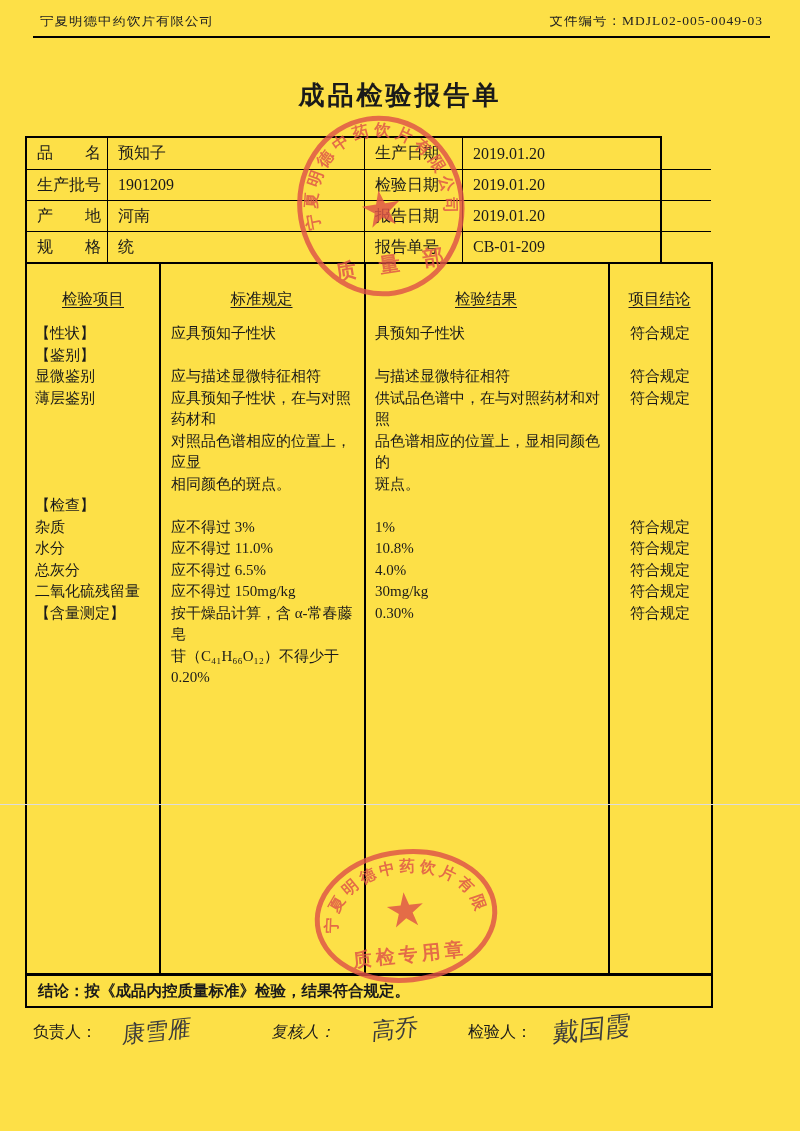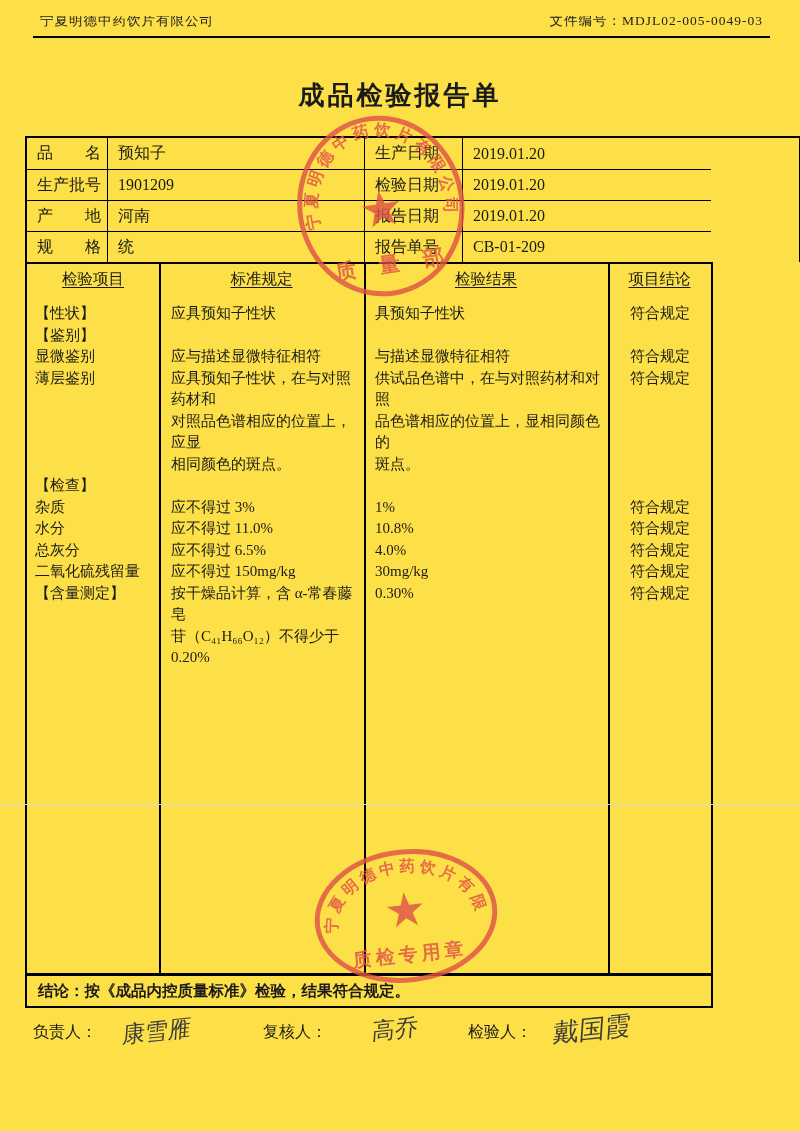--- a/index.html
+++ b/index.html
@@ -10,50 +10,50 @@
   }
   
   .doc-header{position:absolute;left:40px;right:37px;top:16px;height:20px;overflow:hidden;
     display:flex;justify-content:space-between;font-size:13.5px;color:#222;}
   .doc-header span{display:block;transform:translateY(-4px);letter-spacing:1px;white-space:nowrap;}
   .header-rule{position:absolute;left:33px;top:36px;width:737px;height:2px;background:#000;}
   
   .title{position:absolute;left:0;top:78px;width:100%;text-align:center;
     font-size:26px;font-weight:bold;letter-spacing:3px;margin:0;}
   
-  .info-grid{position:absolute;left:25px;top:136px;width:776px;height:126px;
+  .info-grid{position:absolute;left:25px;top:136px;width:637px;height:126px;
     border:2px solid #000;border-bottom:none;box-sizing:border-box;
     display:grid;grid-template-columns:80px 257px 98px 249px;grid-auto-rows:1fr;
     font-size:16px;}
   .info-grid>div{display:flex;align-items:center;padding-left:10px;box-sizing:border-box;white-space:nowrap;}
   .info-grid>div:nth-child(n+5){border-top:1.5px solid #000;}
   .info-grid>div:not(:nth-child(4n+1)){border-left:1.5px solid #000;}
   
   .insp-table{position:absolute;left:25px;top:262px;width:688px;height:713px;
     border:2px solid #000;box-sizing:border-box;display:flex;flex-direction:column;}
   .vline{position:absolute;top:0;bottom:0;width:1.5px;background:#000;}
   .vl1{left:132px;}  .vl2{left:337px;}  .vl3{left:581px;}
   .insp-header{display:grid;grid-template-columns:132px 205px 244px 103px;height:30px;
-    align-items:center;font-size:15.5px;}
+    align-items:center;font-size:15.5px;margin-top:20px;}
   .insp-header>div{text-align:center;text-decoration:underline;text-underline-offset:3px;}
   .insp-body{padding-top:9px;font-size:15px;}
   .irow{display:grid;grid-template-columns:132px 205px 244px 103px;}
   .irow .cell{line-height:21.5px;min-height:21.5px;box-sizing:border-box;}
   .c-item{padding-left:8px;}
   .c-std{padding-left:12px;}
   .c-res{padding-left:11px;}
   .c-con{padding-left:22px;}
   
   .conclusion-row{position:absolute;left:25px;top:975px;width:688px;height:33px;
     border:2px solid #000;border-top:1.5px solid #000;box-sizing:border-box;
     display:flex;align-items:center;padding-left:11px;font-weight:bold;font-size:15.5px;}
   
   .footer{position:absolute;left:0;top:1014px;width:100%;height:70px;font-size:16px;}
   .signer-label{position:absolute;top:8px;white-space:nowrap;}
-  .sl1{left:33px;} .sl2{left:263px;} .sl3{left:468px;}
+  .sl1{left:33px;} .sl2{left:271px;font-style:italic;} .sl3{left:468px;}
   .signature{position:absolute;white-space:nowrap;color:#3c3c3c;font-size:23px;
     transform:rotate(-6deg) skewX(-10deg);font-family:"DejaVu Serif",serif;}
   .sg1{left:122px;top:2px;} .sg2{left:372px;top:0;} .sg3{left:553px;top:-2px;font-size:26px;}
   
   .stamp{position:absolute;opacity:.82;pointer-events:none;}
   .stamp-top{left:293px;top:112px;width:176px;height:190px;transform:rotate(-9deg);}
   .stamp-bottom{left:310px;top:845px;width:192px;height:142px;transform:rotate(-6deg);}
   .scan-line{position:absolute;left:0;top:804px;width:800px;height:1px;background:#dcdcdc;}
   svg text{fill:var(--stamp-red,#df5348);}
 </style>

